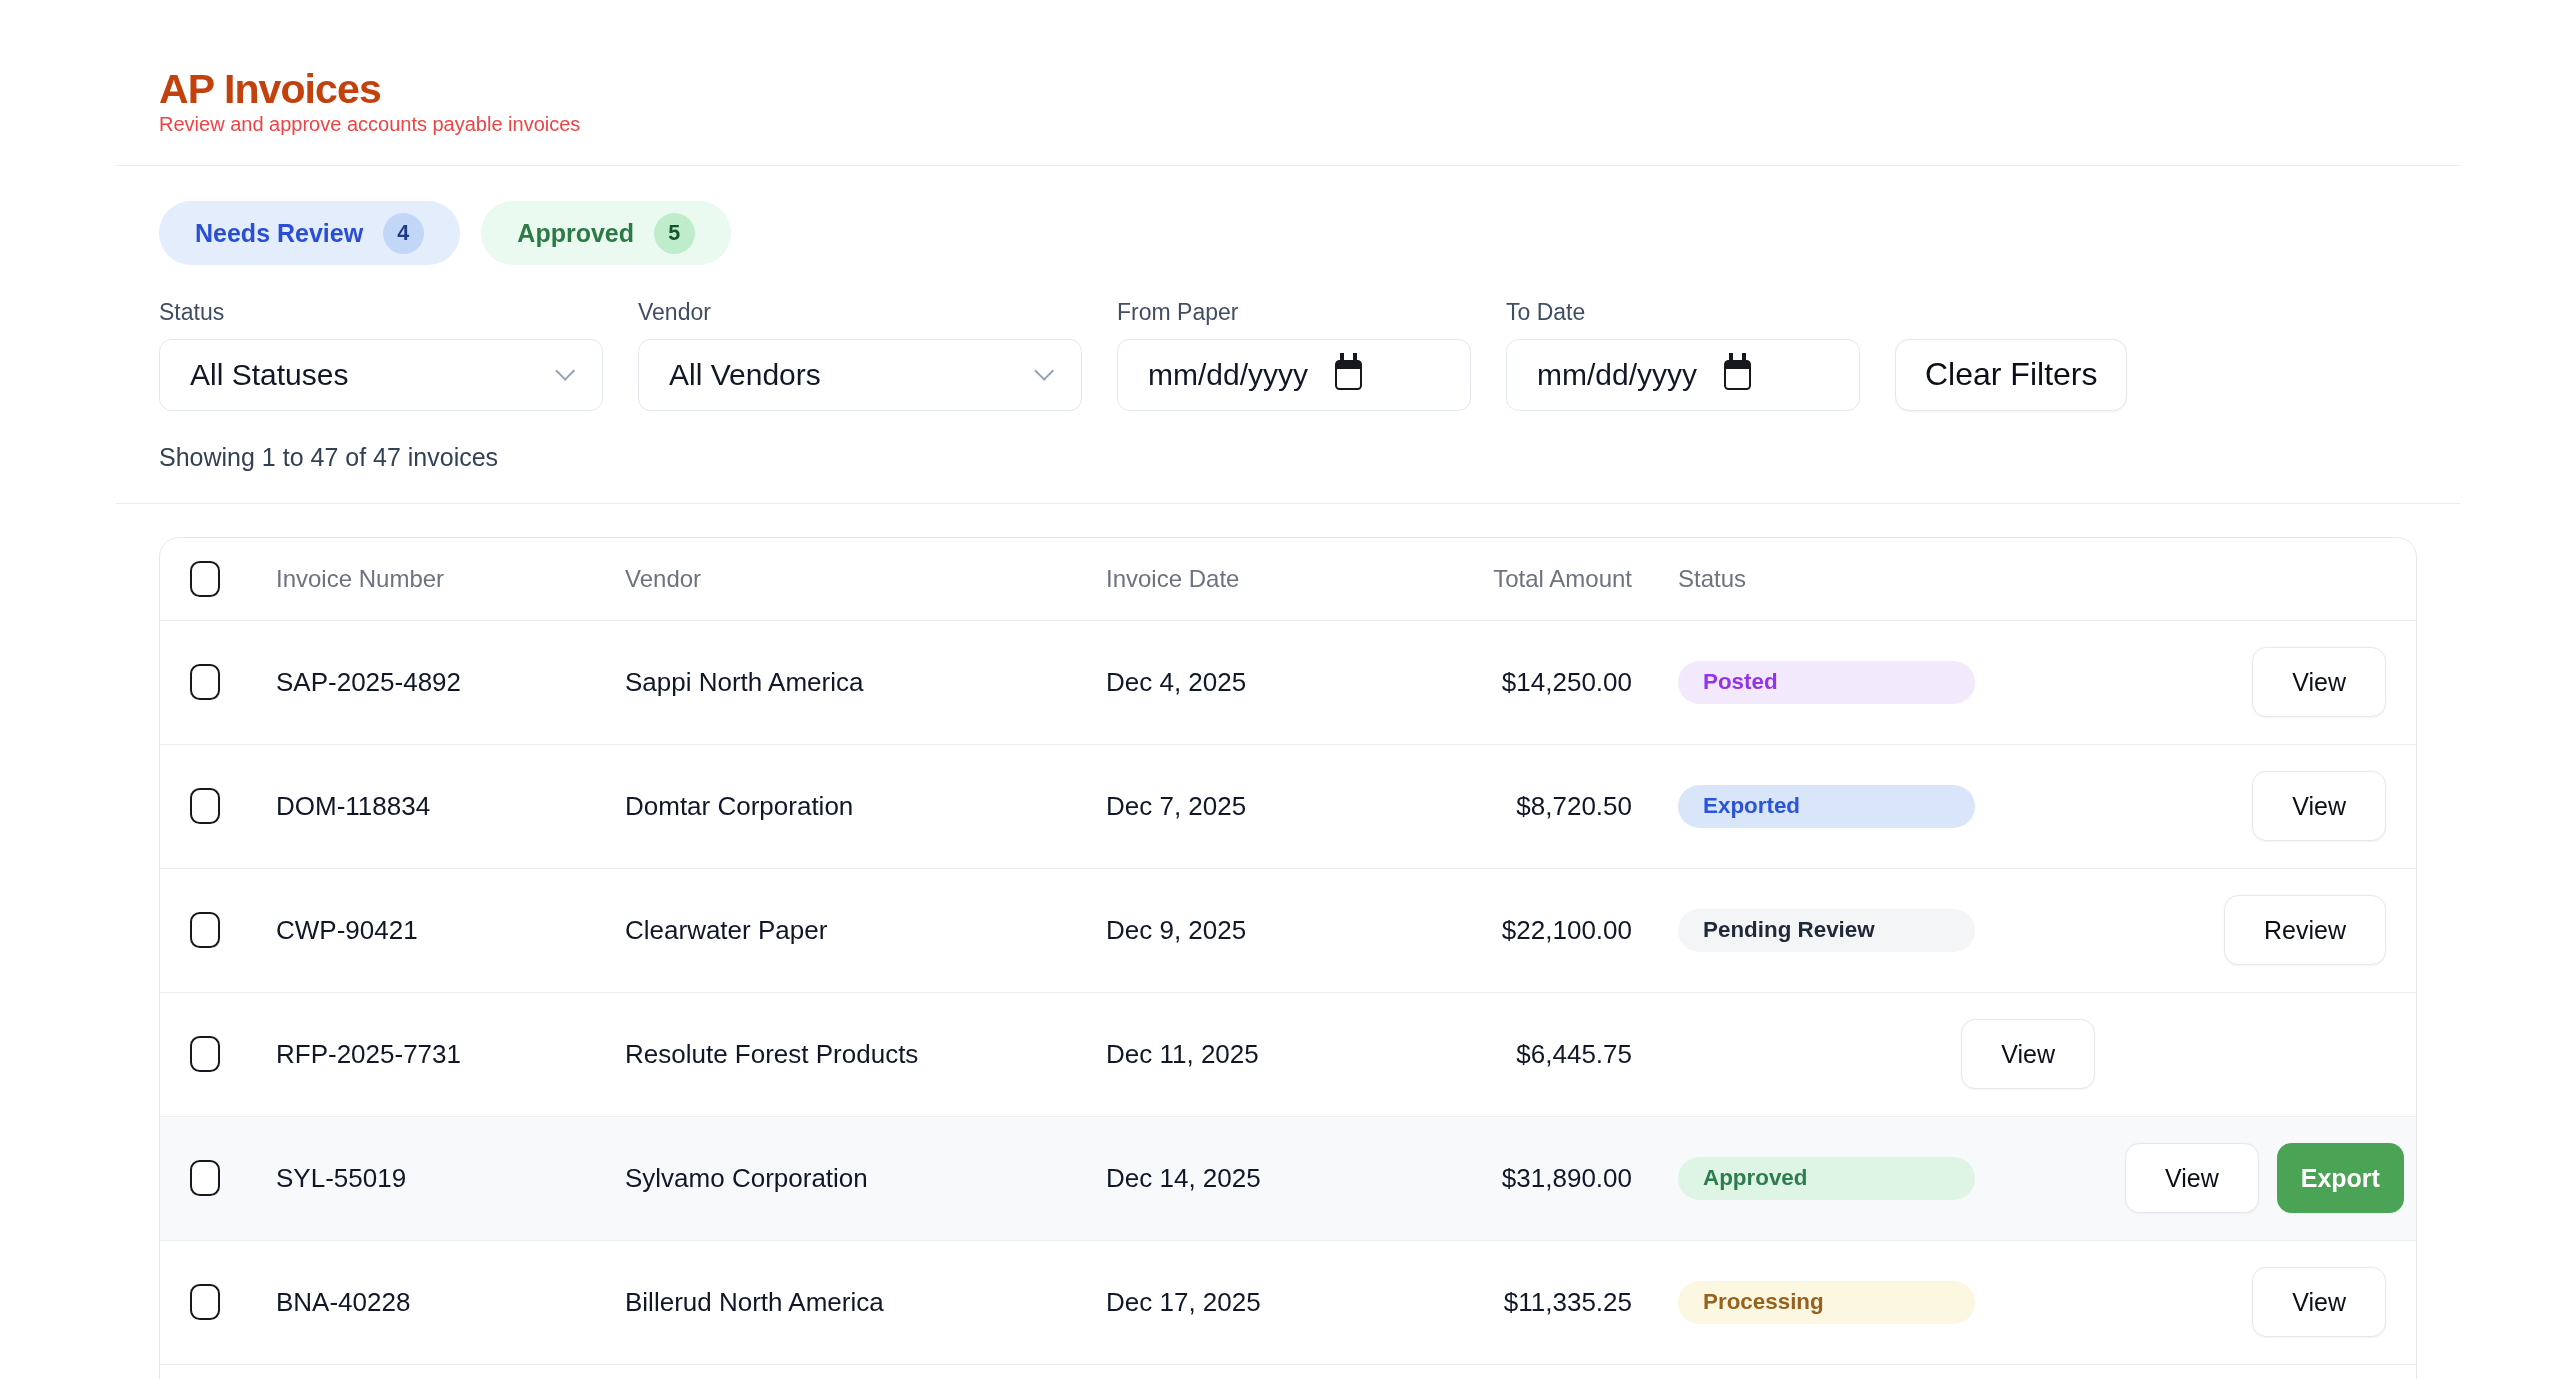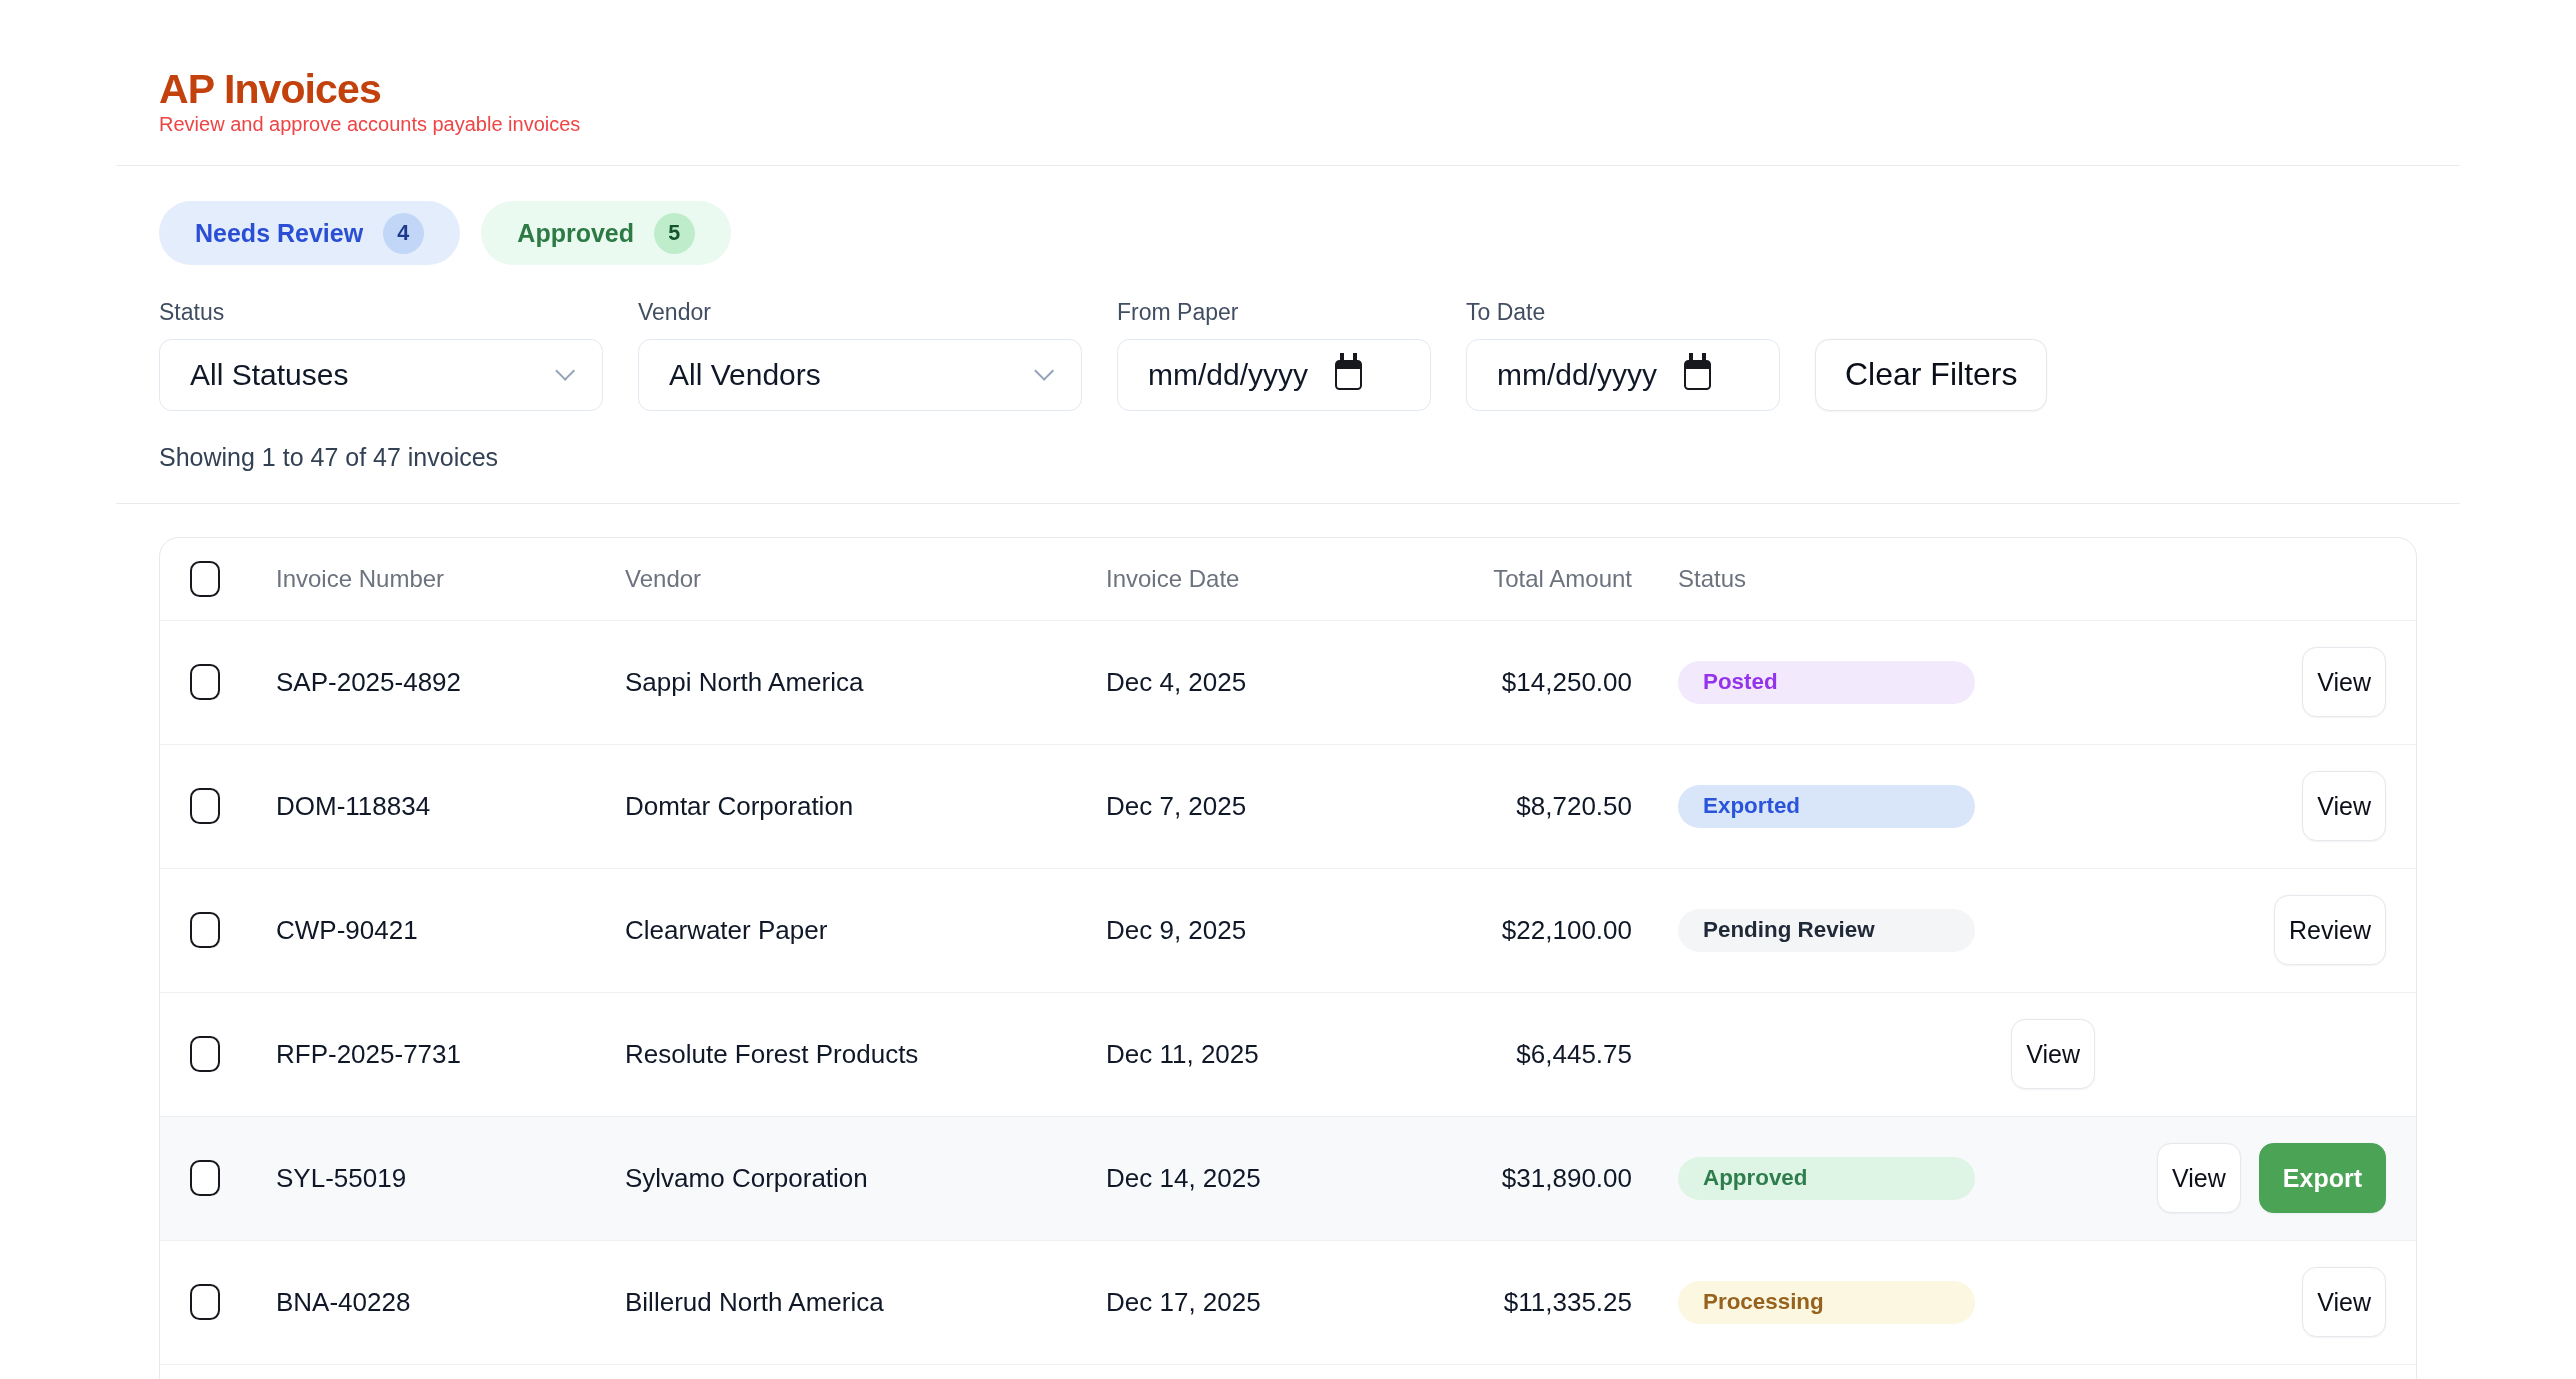--- a/index.html
+++ b/index.html
@@ -31,21 +31,21 @@
 
   
   .filters { margin-top:34px; display:flex; gap:35px; align-items:flex-end; }
   .filter-group { display:flex; flex-direction:column; }
   .filter-label { font-size:23px; color:#414e62; margin-bottom:12.5px; }
   .control { height:72px; border:1.8px solid #e2e8f0; border-radius:12.5px; background:#fff;
              display:flex; align-items:center; padding:0 30px; font-size:30px; color:#101828; cursor:pointer; }
   .select { width:444px; justify-content:space-between; }
   .chevron { width:14.3px; height:14.3px; border-right:2.7px solid #94a3b8; border-bottom:2.7px solid #94a3b8;
              transform:rotate(45deg); margin-top:-7.2px; }
-  .datefield { width:314px; gap:27px; }
+  .datefield { width:354px; gap:27px; }
   .cal { width:27px; height:30px; border:2.7px solid #16181d; border-top:9px solid #16181d; border-radius:4.5px;
          position:relative; flex:none; }
   .cal::before, .cal::after { content:""; position:absolute; top:-16px; width:4.5px; height:8px; background:#16181d; }
   .cal::before { left:2.7px; } .cal::after { right:2.7px; }
   .btn { height:72px; background:#fff; border:1.8px solid #e4e7ec; border-radius:14.3px;
          font-family:inherit; font-size:32px; color:#0b0f19; padding:0 29px; cursor:pointer;
          box-shadow:0 0.9px 1.8px rgba(16,24,40,.05); }
 
   .summary { margin-top:32px; font-size:25px; color:#334155; }
   .divider2 { border:none; border-top:1.8px solid #e9ecef; margin-top:31px; }
@@ -65,21 +65,21 @@
   .c-amount { text-align:right; }
   .c-status { display:flex; }
   .badge { width:297px; height:43px; border-radius:21.5px; display:flex; align-items:center;
            padding-left:25px; font-size:22.4px; font-weight:600; }
   .badge-purple { background:var(--badge-purple-bg,#f3e9fc); color:var(--badge-purple-text,#9333ea); }
   .badge-blue   { background:var(--badge-blue-bg,#d9e6fa);   color:var(--badge-blue-text,#2a54d9); }
   .badge-gray   { background:var(--badge-gray-bg,#f4f5f6);   color:var(--badge-gray-text,#1f2937); }
   .badge-green  { background:var(--badge-green-bg,#def5e5);  color:var(--badge-green-text,#2e7d4c); }
   .badge-yellow { background:var(--badge-yellow-bg,#fcf7e0); color:var(--badge-yellow-text,#96621d); }
   .c-actions { display:flex; justify-content:flex-end; gap:18px; padding-right:30px; }
-  .row-btn { height:70px; padding:0 14px; background:#fff; border:1.8px solid #e5e8ec; border-radius:14.3px;
+  .row-btn { height:70px; padding:0 39px; background:#fff; border:1.8px solid #e5e8ec; border-radius:14.3px;
              font-family:inherit; font-size:25px; color:#0b0f19; cursor:pointer;
              box-shadow:0 0.9px 1.8px rgba(16,24,40,.05); }
   .row-btn.btn-export { background:var(--export-green,#4ba355); border-color:var(--export-green,#4ba355);
                         color:var(--export-green-text,#ffffff); font-weight:600; padding:0 23px; }
 </style>
 </head>
 <body>
 
 <div class="wrap">
 

